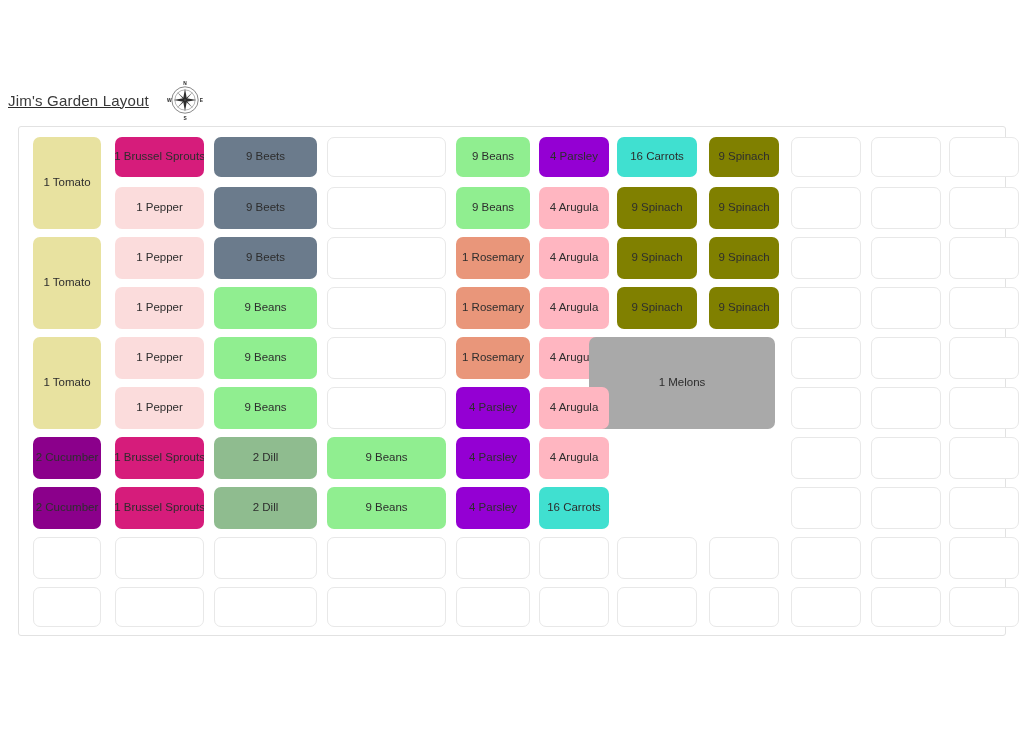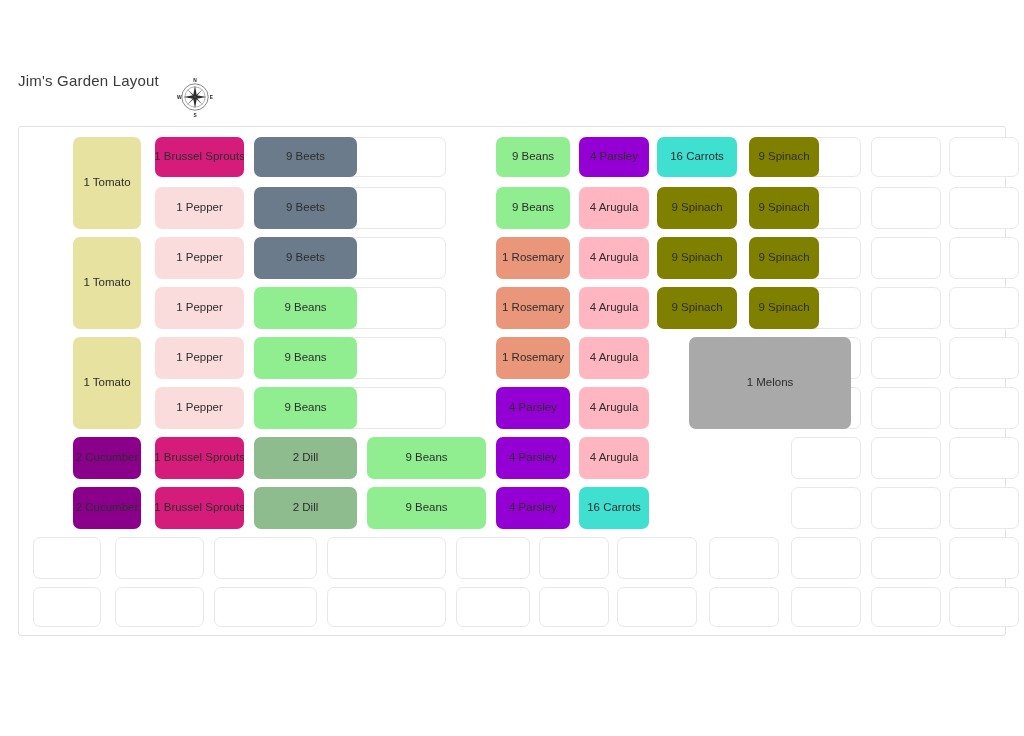--- a/index.html
+++ b/index.html
@@ -18,26 +18,27 @@
   .page {
     position: relative;
     width: 1024px;
     height: 736px;
     box-sizing: border-box;
   }
 
   
   .header {
     position: absolute;
-    left: 18px;
+    left: 8px;
     top: 72px;
     height: 56px;
     display: flex;
-    align-items: flex-start;
+    align-items: center;
     gap: 14px;
+    text-decoration: underline;
   }
   .title {
     font-size: 15px;
     font-weight: 400;
     color: #3a3a3a;
     letter-spacing: 0.2px;
     white-space: nowrap;
   }
   .compass {
     width: 44px;
@@ -81,21 +82,20 @@
     line-height: 1.2;
     overflow: hidden;
     white-space: nowrap;
   }
   .cell.empty {
     background: #ffffff;
     border: 1px solid #e8e8e8;
   }
   .cell.plant {
     border: none;
-    margin-left: 40px;
   }
   .cell .lbl {
     pointer-events: none;
     padding: 0 3px;
   }
 </style>
 </head>
 <body>
 
 <div class="page">
@@ -264,21 +264,21 @@
         </div>
         <div class="cell plant" style="left: 195px; top: 210px; width: 103px; height: 42px; background: rgb(144, 238, 144);">
           <span class="lbl">9 Beans</span>
         </div>
         <div class="cell plant" style="left: 437px; top: 210px; width: 74px; height: 42px; background: rgb(233, 150, 122);">
           <span class="lbl">1 Rosemary</span>
         </div>
         <div class="cell plant" style="left: 520px; top: 210px; width: 70px; height: 42px; background: rgb(255, 182, 193);">
           <span class="lbl">4 Arugula</span>
         </div>
-        <div class="cell plant" style="left: 630px; top: 210px; width: 162px; height: 92px; background: rgb(169, 169, 169);">
+        <div class="cell plant" style="left: 570px; top: 210px; width: 186px; height: 92px; background: rgb(169, 169, 169);">
           <span class="lbl">1 Melons</span>
         </div>
         <div class="cell plant" style="left: 96px; top: 260px; width: 89px; height: 42px; background: rgb(251, 220, 220);">
           <span class="lbl">1 Pepper</span>
         </div>
         <div class="cell plant" style="left: 195px; top: 260px; width: 103px; height: 42px; background: rgb(144, 238, 144);">
           <span class="lbl">9 Beans</span>
         </div>
         <div class="cell plant" style="left: 437px; top: 260px; width: 74px; height: 42px; background: rgb(148, 0, 211);">
           <span class="lbl">4 Parsley</span>

